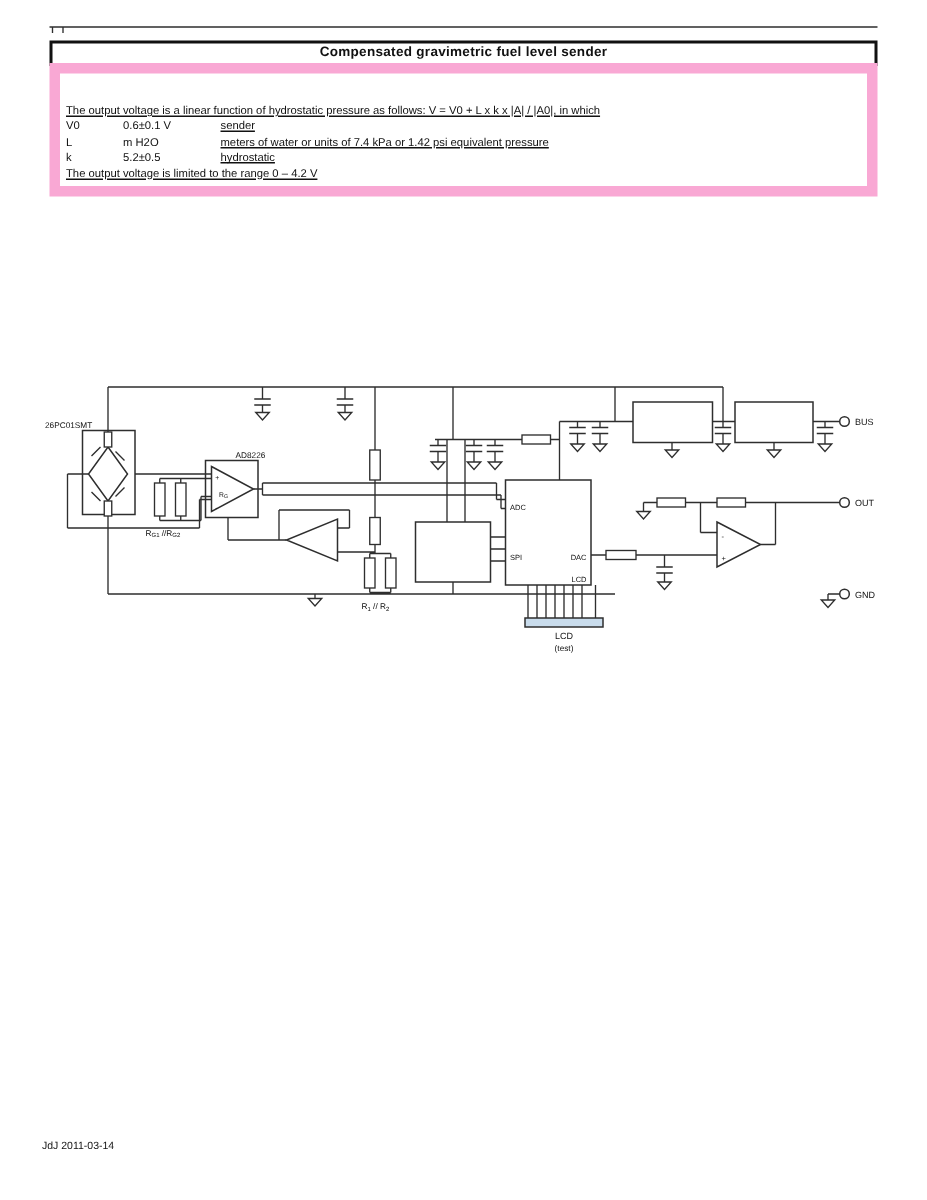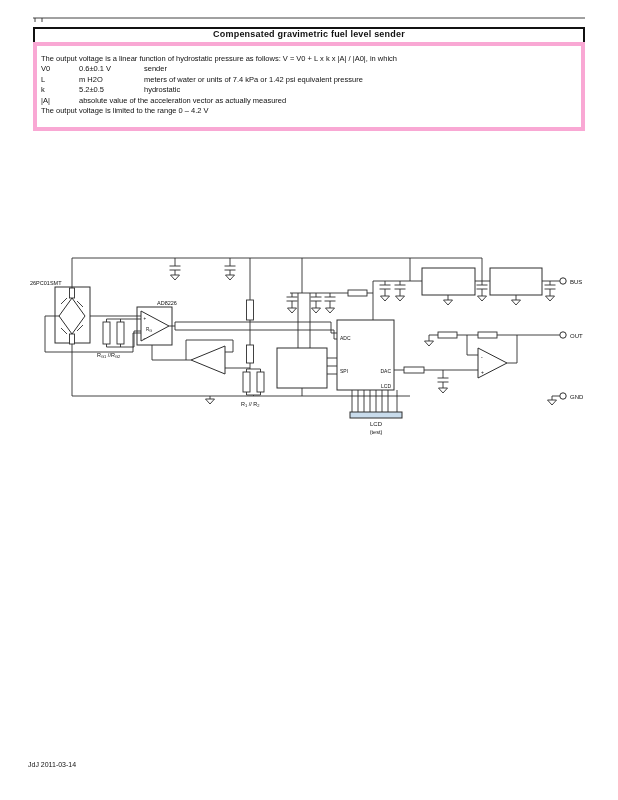--- a/index.html
+++ b/index.html
@@ -2,22 +2,22 @@
 <html><head>
 <meta charset="utf-8">
 <style>
   html,body{margin:0;padding:0;background:#fff;}
   .page{position:relative;width:618px;height:800px;background:#ffffff;
         font-family:"Liberation Sans",sans-serif;color:#111;overflow:hidden;}
   .titlebox{position:absolute;left:33px;top:27px;width:552px;height:17px;
         border:2px solid #111;box-sizing:border-box;display:flex;align-items:flex-start;
         justify-content:center;font-weight:bold;font-size:9px;letter-spacing:.2px;}
   .descbox{position:absolute;left:33px;top:42px;width:552px;height:89px;
-        border:4px solid #f9a8d4;box-sizing:border-box;padding:8px 3px 0 4px;
-        font-size:7.5px;line-height:10.4px;white-space:nowrap;}
+        border:7px solid #f9a8d4;box-sizing:border-box;padding:20px 3px 0 4px;
+        font-size:7.5px;line-height:10.4px;white-space:nowrap;text-decoration:underline;}
   .drow{height:10.4px;overflow:hidden;}
   .c1{display:inline-block;width:38px;}
   .c2{display:inline-block;width:65px;}
   .footer{position:absolute;left:28px;top:761px;font-size:7px;}
   svg{position:absolute;left:0;top:0;pointer-events:none;}
   .wire{stroke:#2e2e2e;stroke-width:0.9;fill:none;}
   .boxf{stroke:#2e2e2e;stroke-width:1;fill:#ffffff;}
   .boxn{stroke:#2e2e2e;stroke-width:1;fill:none;}
   .rez{stroke:#2e2e2e;stroke-width:0.9;fill:#ffffff;}
   .tri{stroke:#2e2e2e;stroke-width:1;fill:#ffffff;}
@@ -32,21 +32,20 @@
 
   <div class="titlebox">
     <span>Compensated gravimetric fuel level sender</span>
   </div>
 
   <div class="descbox">
     <div class="drow"><span>The output voltage is a linear function of hydrostatic pressure as follows: V = V0 + L x k x |A| / |A0|, in which</span></div>
     <div class="drow"><span class="c1">V0</span><span class="c2">0.6±0.1 V</span><span>sender</span></div>
     <div class="drow"><span class="c1">L</span><span class="c2">m H2O</span><span>meters of water or units of 7.4 kPa or 1.42 psi equivalent pressure</span></div>
     <div class="drow"><span class="c1">k</span><span class="c2">5.2±0.5</span><span>hydrostatic</span></div>
-    <div class="drow"><span class="c1">|A|</span><span>absolute value of the acceleration vector as actually measured</span></div>
     <div class="drow"><span>The output voltage is limited to the range 0 – 4.2 V</span></div>
   </div>
 
   <svg width="618" height="800" viewBox="0 0 618 800">
     <defs>
       <g id="gnd">
           <path class="gsym" d="M-4.5,0 L4.5,0 L0,5 Z"></path>
         </g>
       <g id="cap">
           <path class="wire" d="M-5.5,0 H5.5 M-5.5,4 H5.5"></path>

